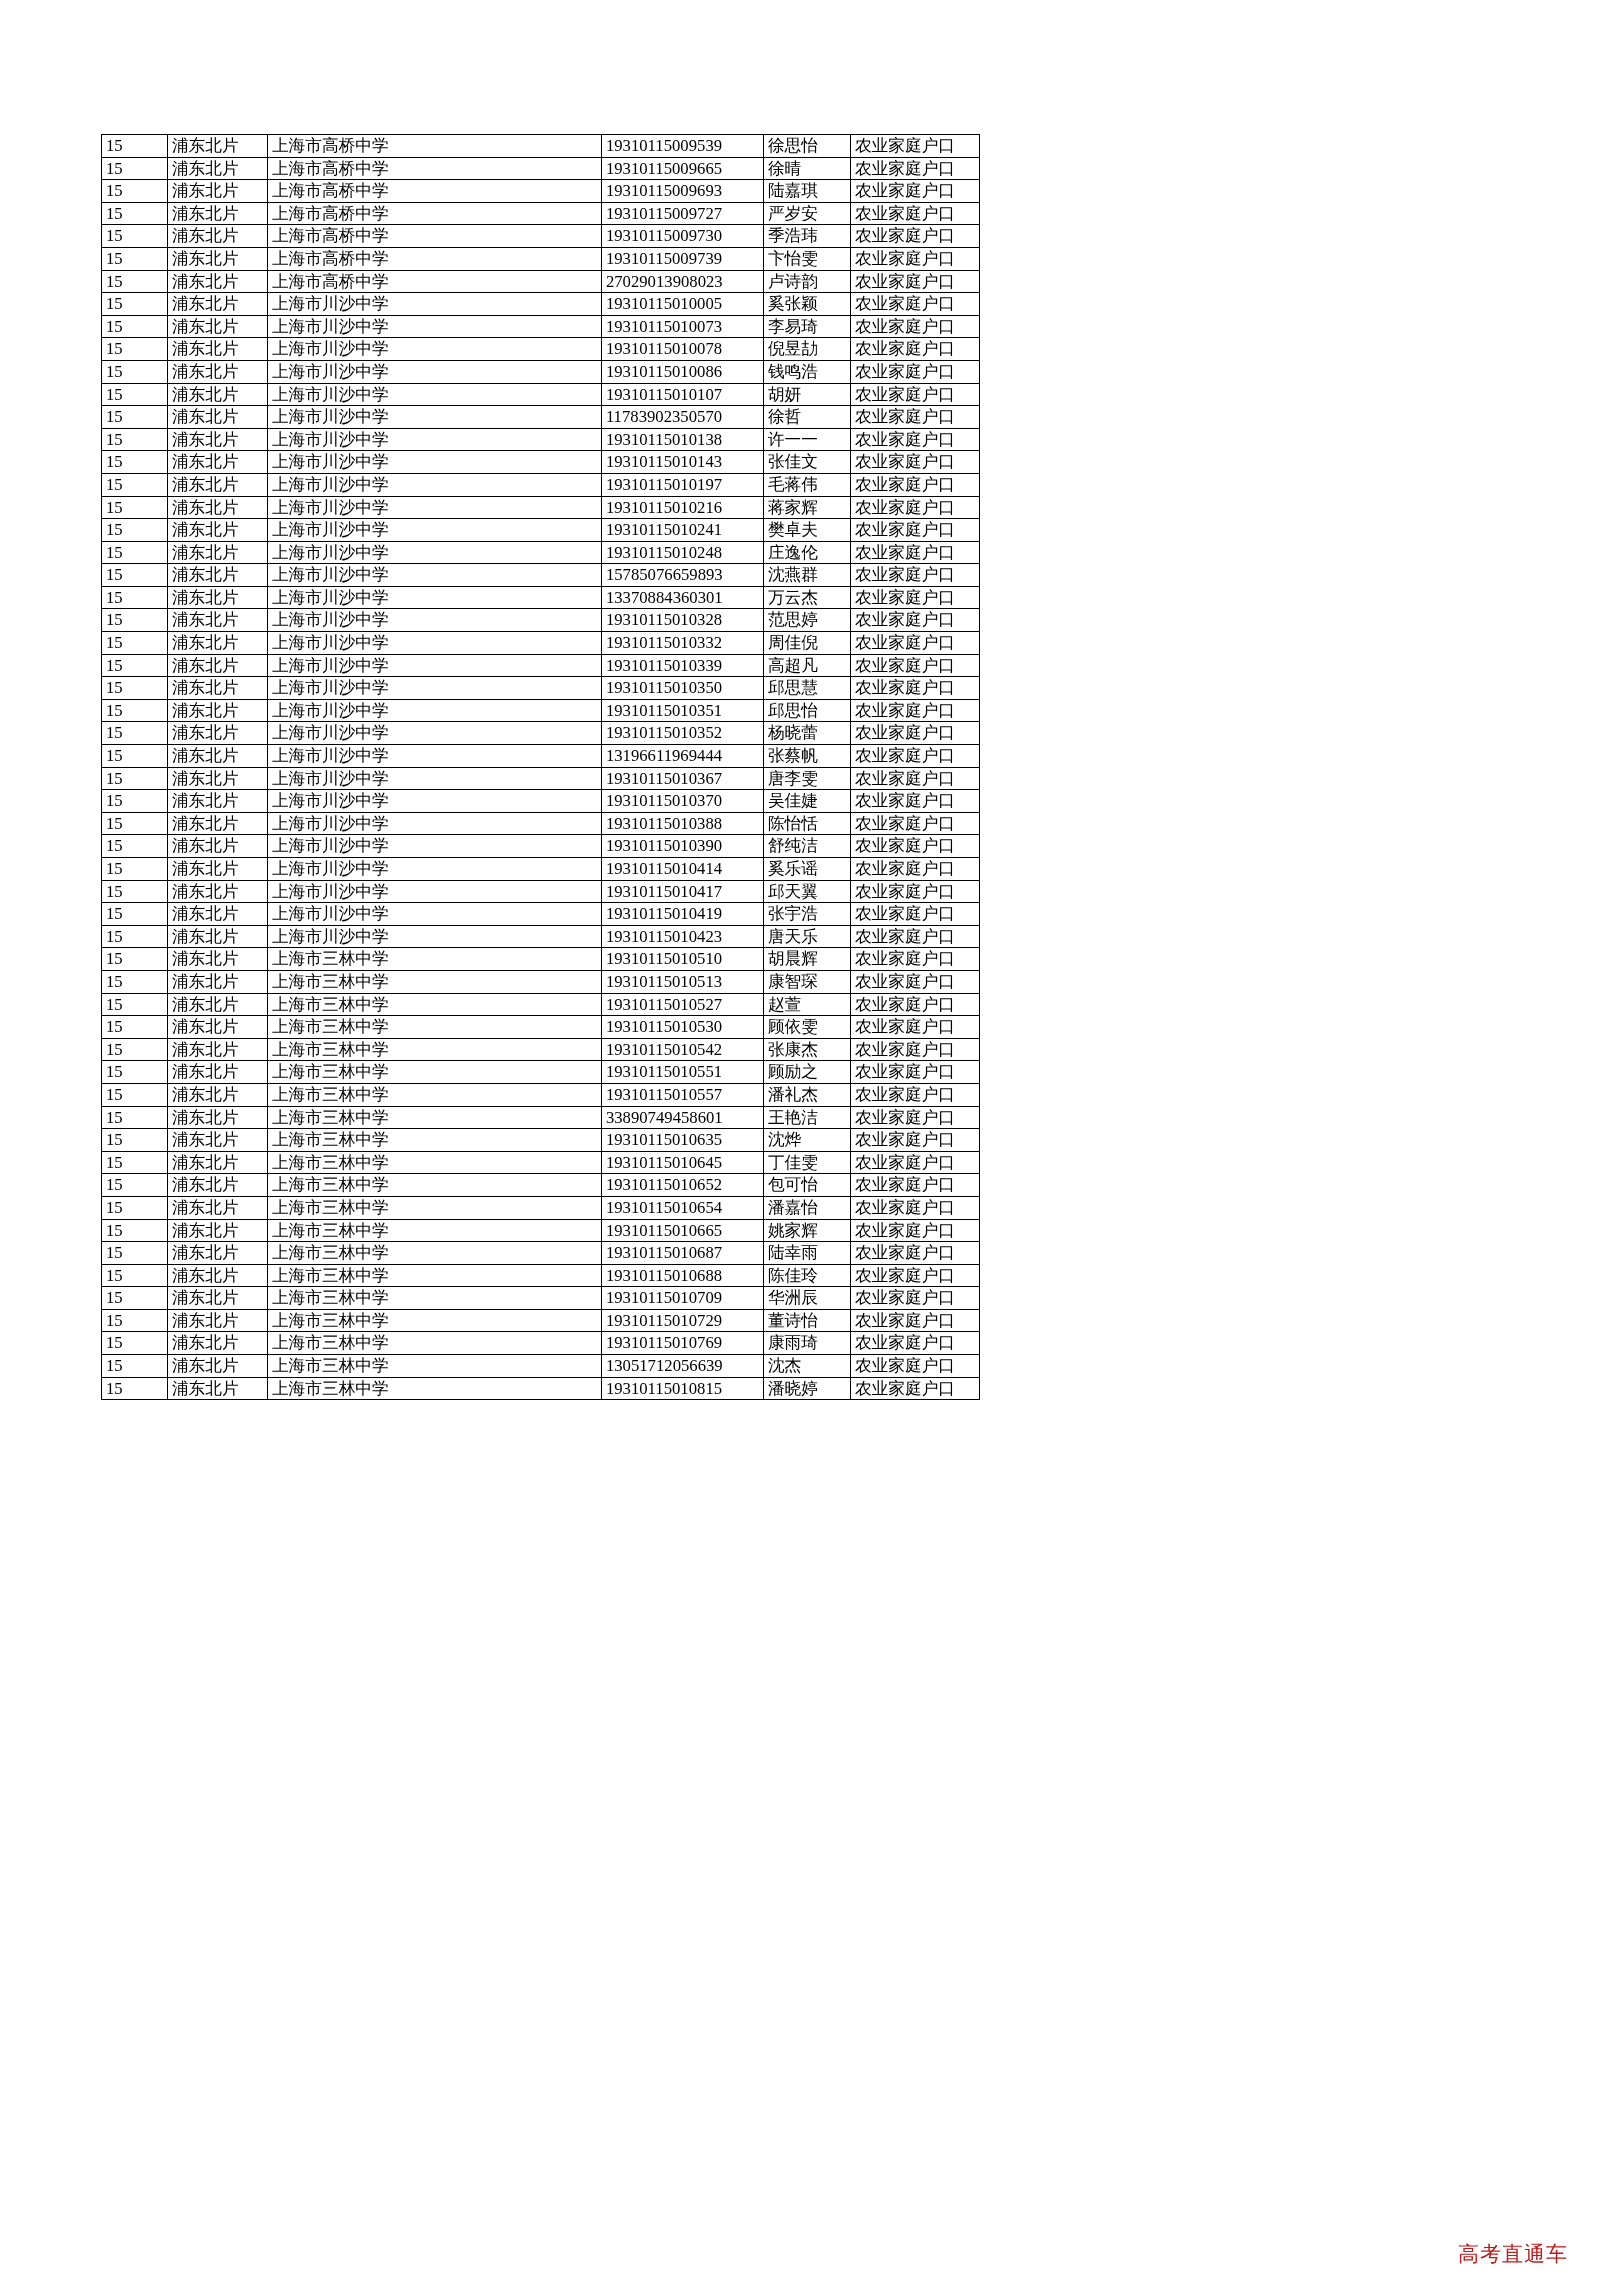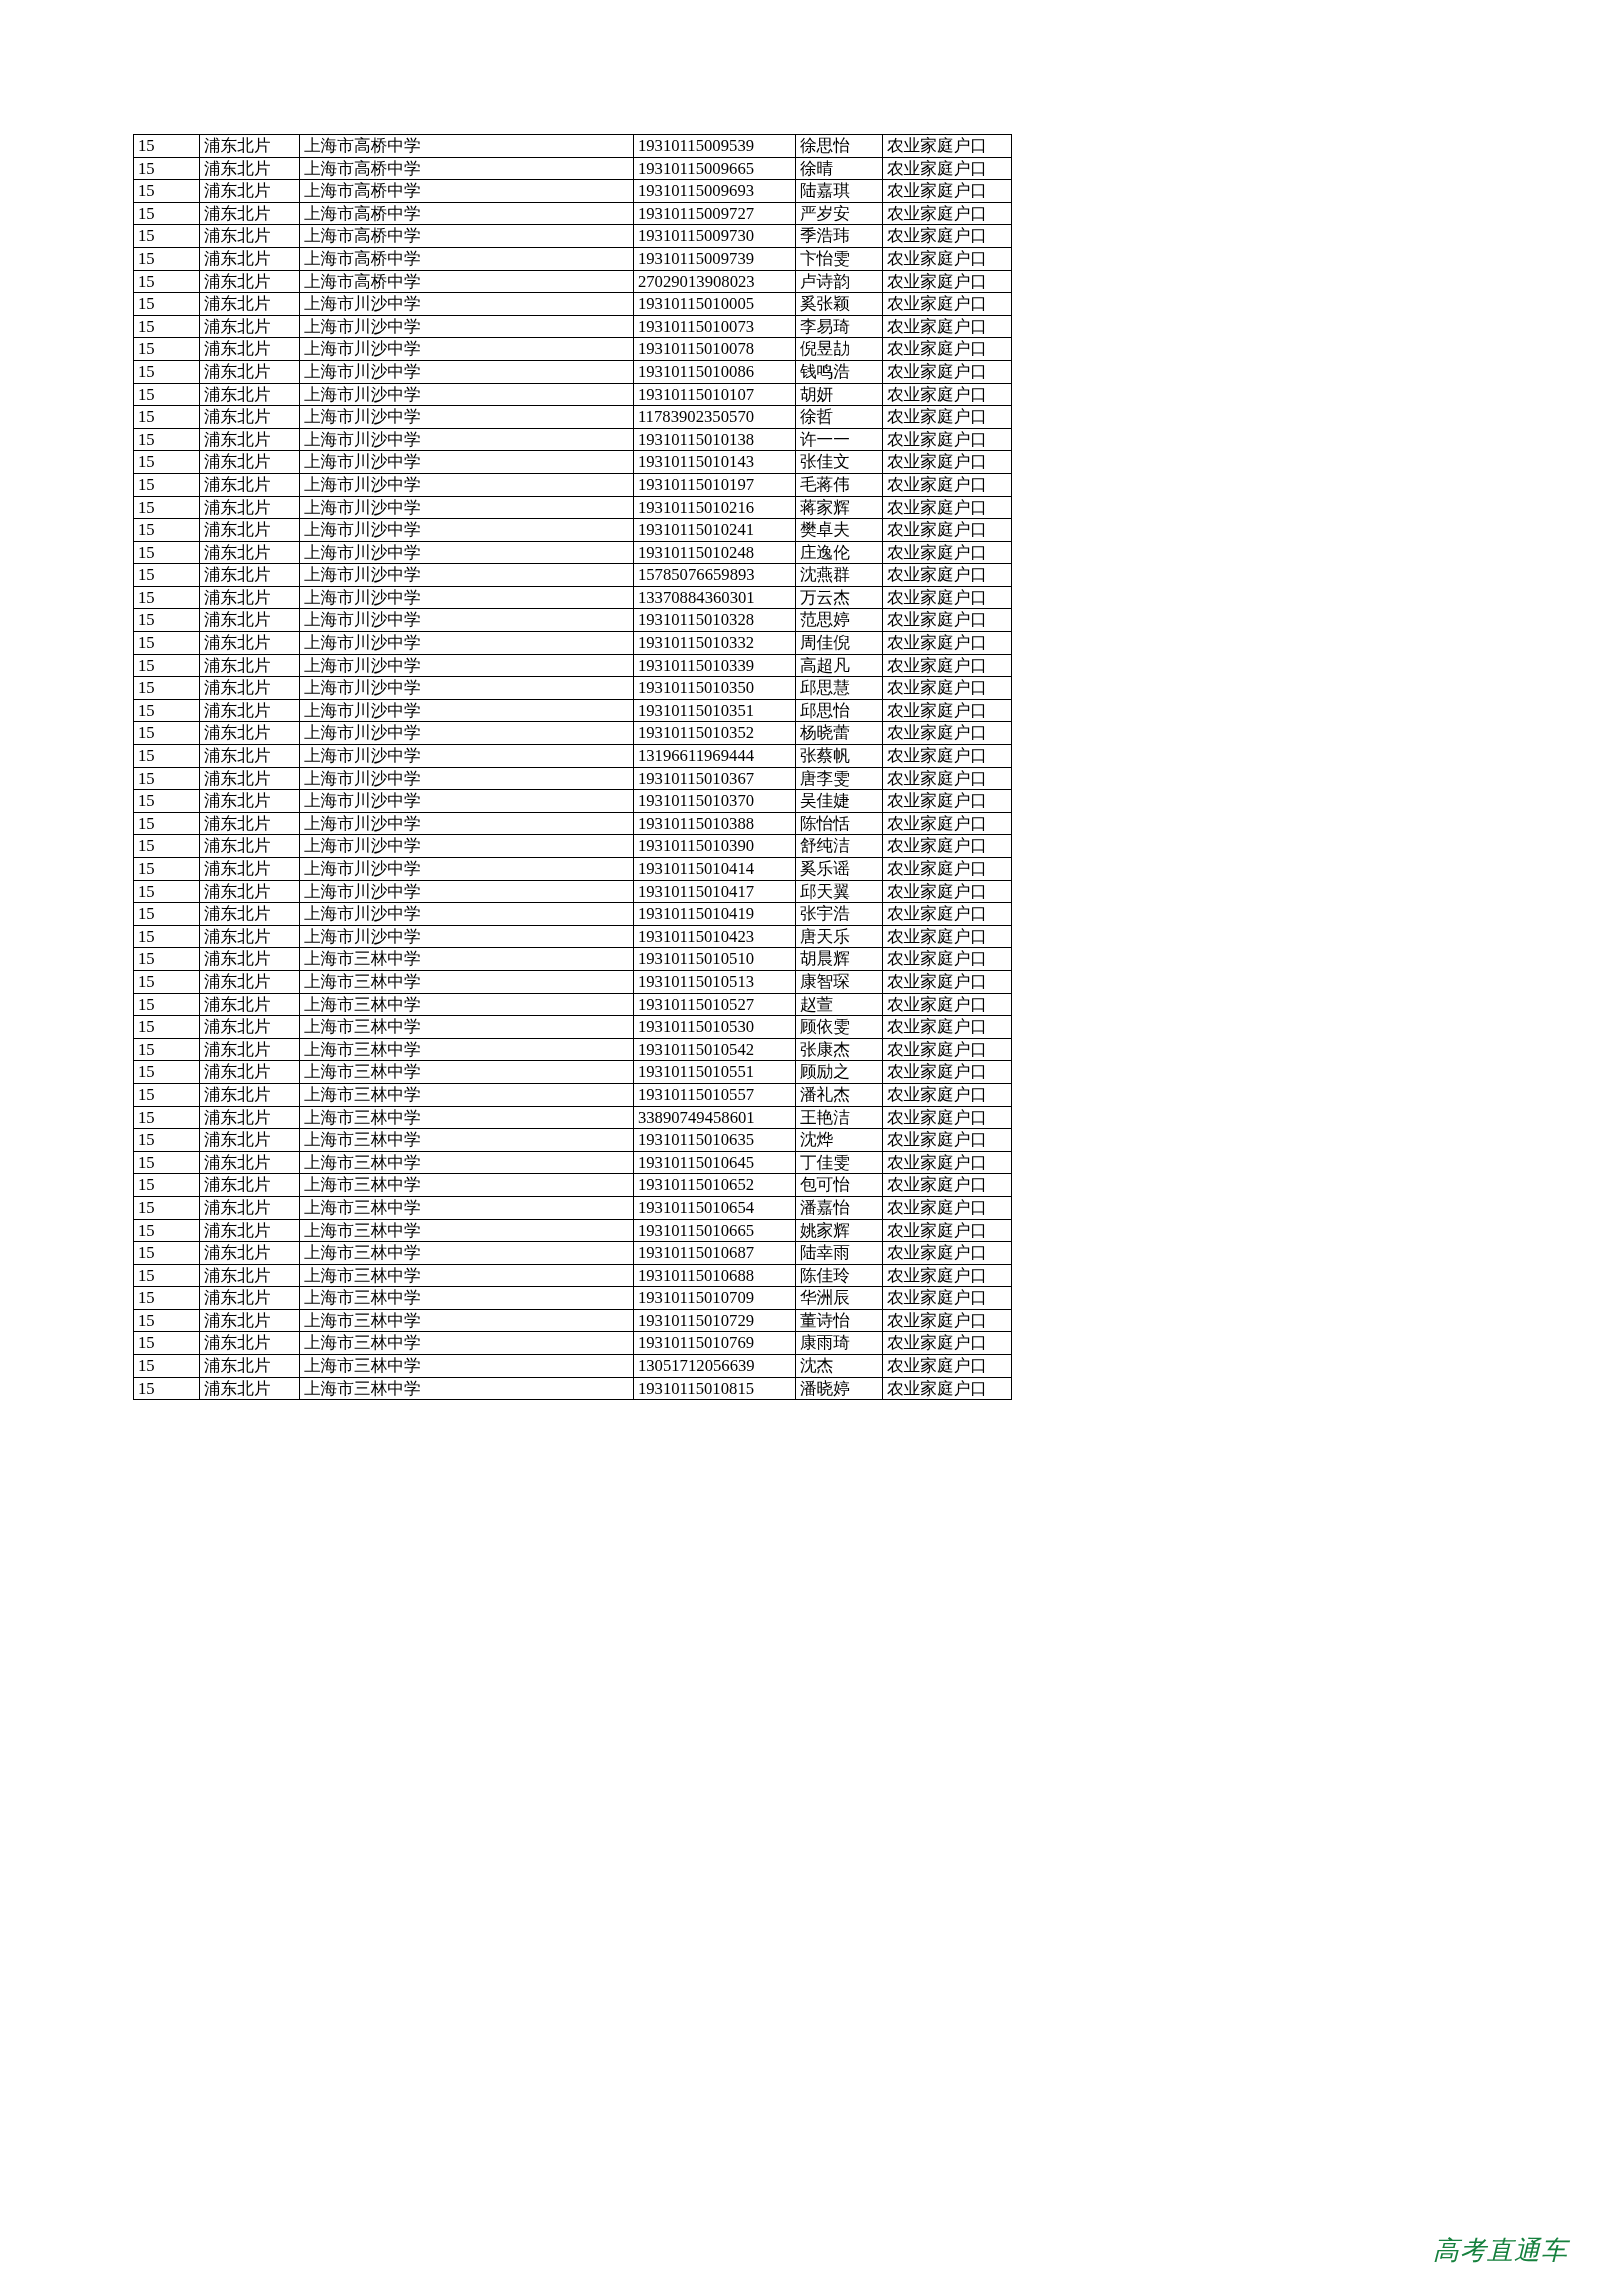--- a/index.html
+++ b/index.html
@@ -17,21 +17,20 @@
   }
   table.student-table {
     position: absolute;
     left: 101px;
     top: 134px;
     border-collapse: collapse;
     table-layout: fixed;
     width: 878px;
     font-size: 16.7px;
     color: #000000;
-    margin-left: 32px;
   }
   table.student-table td {
     border: 1px solid #000000;
     height: 22.5px;
     box-sizing: border-box;
     padding: 0 2.9px 0 3.9px;
     line-height: 21.6px;
     vertical-align: middle;
     white-space: nowrap;
     overflow: hidden;
@@ -39,25 +38,24 @@
   col.c-no       { width: 66px; }
   col.c-district { width: 100px; }
   col.c-school   { width: 334px; }
   col.c-id       { width: 162px; }
   col.c-name     { width: 87px; }
   col.c-hukou    { width: 129px; }
   .watermark {
     position: absolute;
     right: 53px;
     bottom: 25.5px;
-    font-size: 26px;
-    color: #15803d;
+    font-size: 21px;
+    color: #b91c1c;
     font-family: "Liberation Sans", sans-serif;
     letter-spacing: 1px;
-    font-style: italic;
   }
 </style>
 </head>
 <body>
 
 <div class="page">
 
   <table class="student-table">
     <colgroup>
       <col class="c-no">

